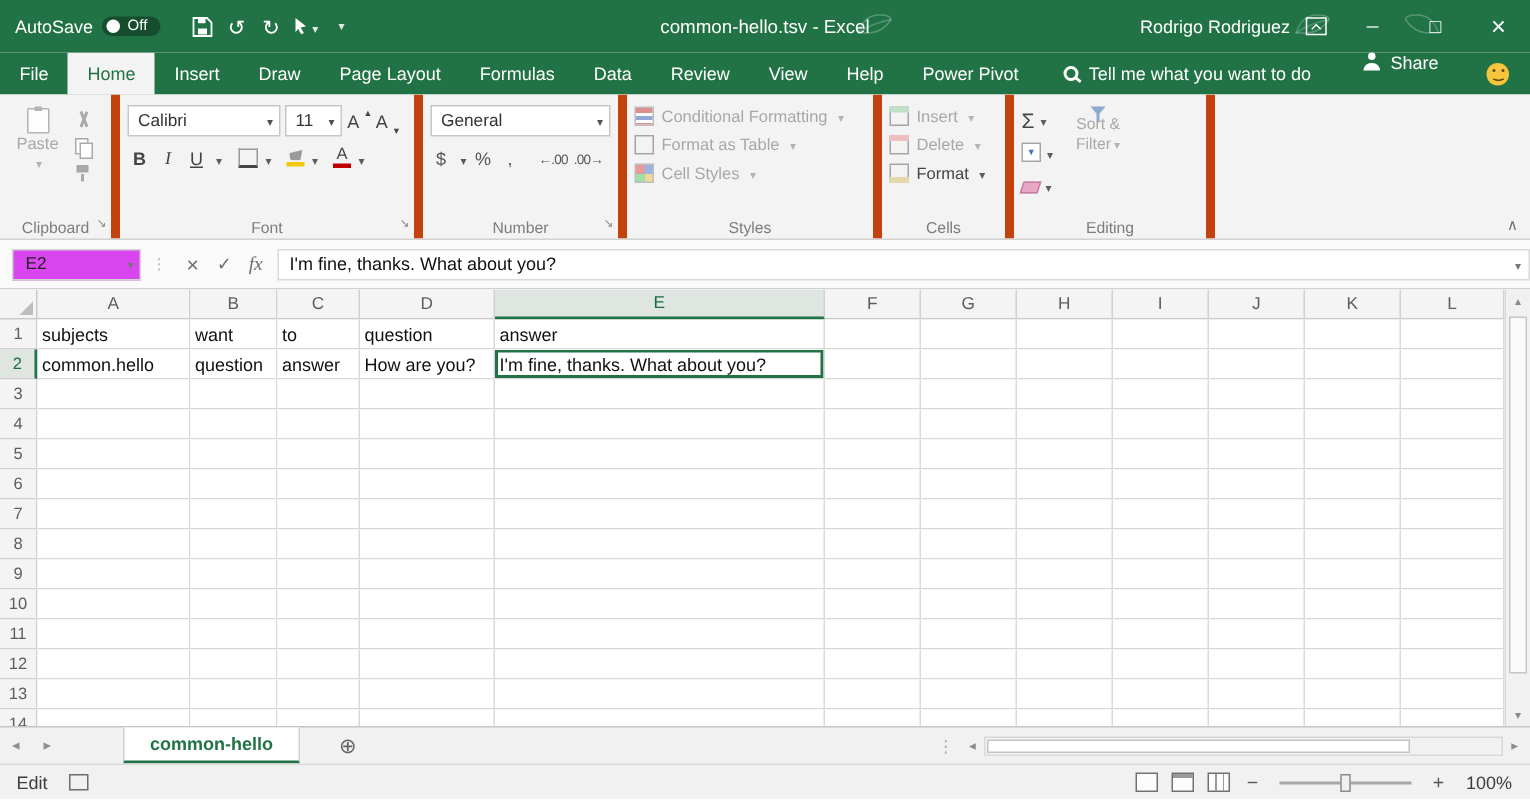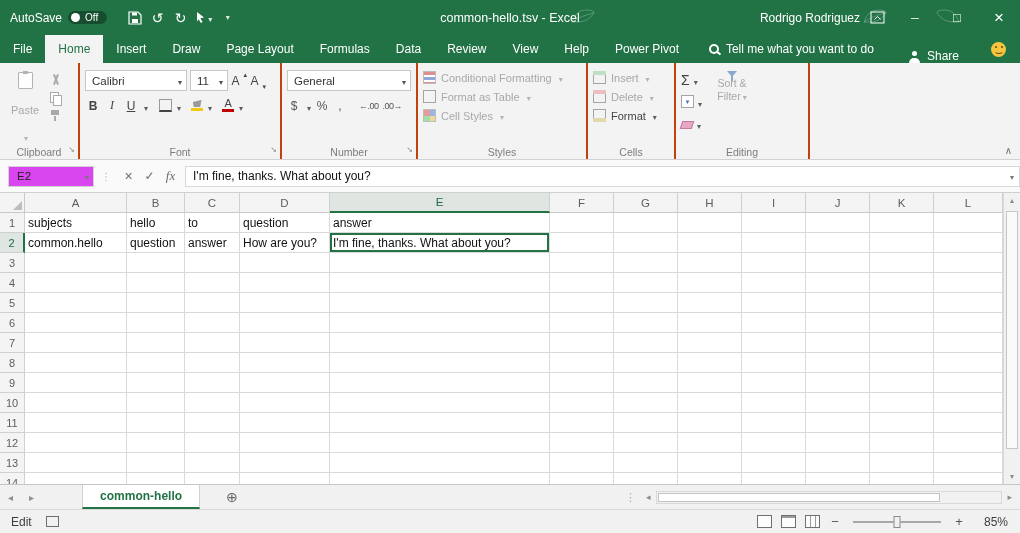--- a/index.html
+++ b/index.html
@@ -24,33 +24,33 @@
   .glyph-min::after{content:"─";font-size:11px}
   .glyph-max::after{content:"□";font-size:13px}
   .glyph-close::after{content:"×";font-size:17px}
   .leaf{position:absolute;top:7px;opacity:.8;pointer-events:none}
 
   
   .tabrow{flex:0 0 28px;background:#217346;display:flex;align-items:stretch;color:#fff;font-size:12px}
   .rtab{padding:0 13px;display:flex;align-items:center;white-space:nowrap}
   .rtab.active{background:#f3f3f3;color:#217346}
   .tellme{display:flex;align-items:center;gap:7px;margin-left:auto;padding:0 8px;white-space:nowrap}
-  .sharebtn{display:flex;align-items:flex-end;gap:6px;padding:0 10px;margin-left:16px}
+  .sharebtn{display:flex;align-items:flex-start;gap:6px;padding:0 10px;margin-left:16px}
   .smileybtn{display:flex;align-items:center;padding:0 12px;margin-left:10px;margin-right:2px}
 
   
   .ribbon{flex:0 0 97px;background:#f3f3f3;border-bottom:1px solid #d2d2d2;display:flex;position:relative;color:#444;overflow:hidden}
-  .rgroup{position:relative;border-right:2px solid #c2410c;padding:5px 5px 16px;display:flex;flex-direction:column}
+  .rgroup{position:relative;border-right:6px solid #c2410c;padding:5px 5px 16px;display:flex;flex-direction:column}
   .hrow{flex-direction:row}
   .glabel{position:absolute;bottom:1px;left:0;right:0;text-align:center;font-size:10.5px;color:#7c7c7c}
   .launcher{position:absolute;right:3px;bottom:3px;color:#8a8a8a}
   .launcher::after{content:"↘";font-size:8px}
   .dis{color:#a8a8a8!important}
   .g-clip{width:80px;gap:5px}
-  .paste-big{width:40px;display:flex;flex-direction:column;align-items:center;gap:15px;font-size:11px;padding-top:4px}
+  .paste-big{width:40px;display:flex;flex-direction:column;align-items:center;gap:1px;font-size:11px;padding-top:4px}
   .mini-col{display:flex;flex-direction:column;gap:6px;padding-top:6px}
   .g-font{width:202px}
   .frow{display:flex;align-items:center;gap:3px;height:25px}
   .combo{background:#fff;border:1px solid #c6c6c6;height:21px;display:flex;align-items:center;font-size:11.5px;padding:0 4px 0 6px;justify-content:space-between;color:#333}
   .w100{width:102px}.w36{width:38px}
   .fbtn{min-width:16px;text-align:center;font-size:12px;color:#444;display:inline-flex;align-items:center;justify-content:center}
   .b{font-weight:bold}.i{font-style:italic;font-family:"Liberation Serif",serif}.u{text-decoration:underline}
   .fsz{position:relative;padding-right:7px;font-size:12px}
   .fsz.up::after{content:"▴";position:absolute;top:-3px;right:0;font-size:7px;color:#444}
   .fsz.down::after{content:"▾";position:absolute;bottom:-3px;right:0;font-size:7px;color:#444}
@@ -433,21 +433,21 @@
           <div class="colh" style="width: 64px;">H</div>
           <div class="colh" style="width: 64px;">I</div>
           <div class="colh" style="width: 64px;">J</div>
           <div class="colh" style="width: 64px;">K</div>
           <div class="colh" style="width: 69px;">L</div>
         </div>
       <div id="grid-body">
           <div class="grow">
             <div class="rowh">1</div>
             <div class="cell" style="width: 102px;">subjects</div>
-            <div class="cell" style="width: 58px;">hello</div>
+            <div class="cell" style="width: 58px;">want</div>
             <div class="cell" style="width: 55px;">to</div>
             <div class="cell" style="width: 90px;">question</div>
             <div class="cell" style="width: 220px;">answer</div>
             <div class="cell" style="width: 64px;"></div>
             <div class="cell" style="width: 64px;"></div>
             <div class="cell" style="width: 64px;"></div>
             <div class="cell" style="width: 64px;"></div>
             <div class="cell" style="width: 64px;"></div>
             <div class="cell" style="width: 64px;"></div>
             <div class="cell" style="width: 69px;"></div>
@@ -680,17 +680,17 @@
     </div>
     <div class="sb-right">
       <span class="vico vnormal"></span>
       <span class="vico vlayout"></span>
       <span class="vico vbreak"></span>
       <span class="zbtn">−</span>
       <div class="ztrack">
         <div class="zthumb"></div>
       </div>
       <span class="zbtn">+</span>
-      <span class="zoomlevel">85%</span>
+      <span class="zoomlevel">100%</span>
     </div>
   </div>
 
 </div>
 
 </body></html>

